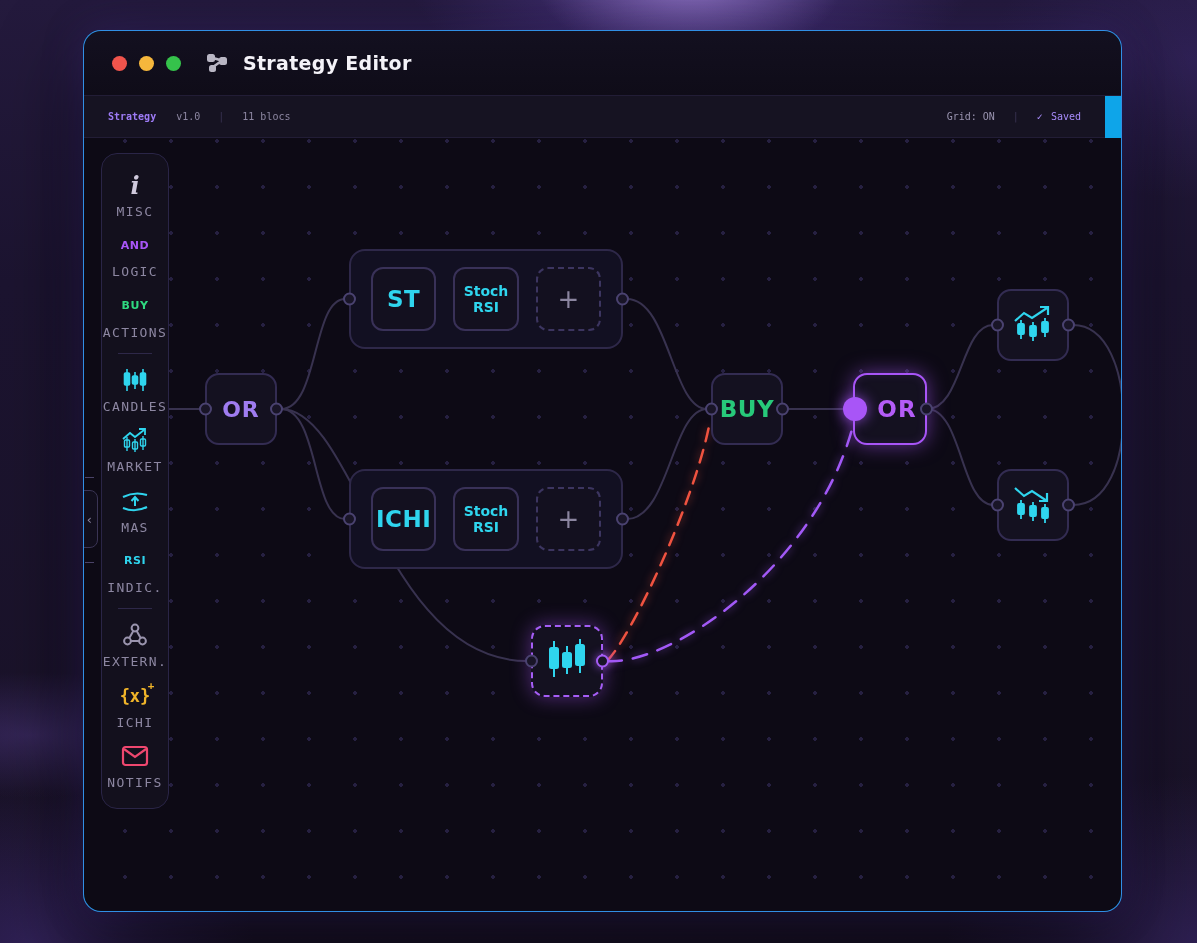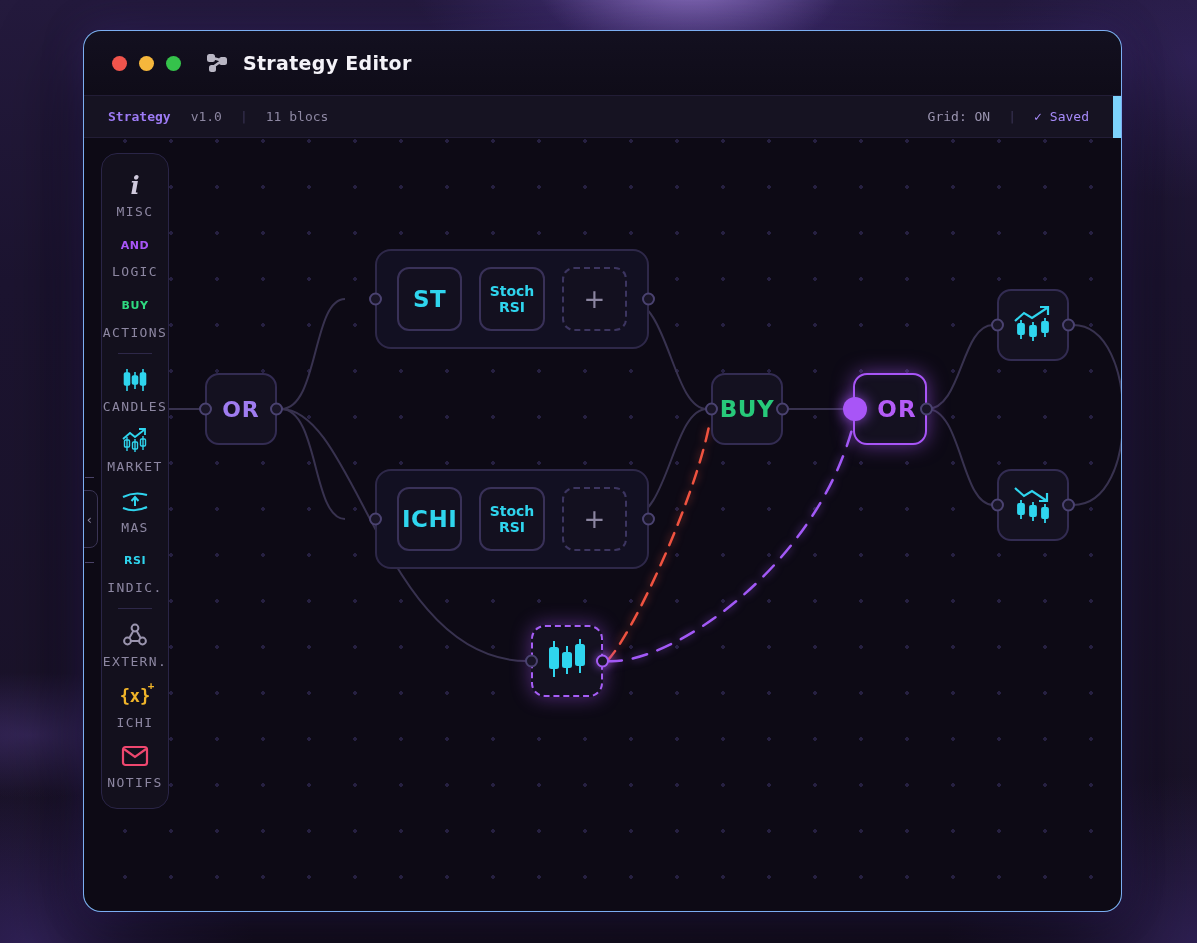--- a/index.html
+++ b/index.html
@@ -11,41 +11,41 @@
       radial-gradient(420px 260px at 690px -60px, rgba(124,86,224,.50), transparent 70%),
       radial-gradient(300px 90px at 30px 735px, rgba(140,100,240,.22), transparent 70%),
       radial-gradient(320px 220px at 30px 943px, rgba(96,64,190,.30), transparent 70%),
       radial-gradient(360px 240px at 1197px 943px, rgba(96,64,190,.28), transparent 70%),
       radial-gradient(300px 200px at 1197px 60px, rgba(96,64,190,.20), transparent 70%),
       linear-gradient(180deg,#241a3d 0%, #1c1430 30%, #191226 100%);
     position:relative;
   }
   .window{
     position:absolute; left:83px; top:30px; width:1039px; height:882px;
-    background:#7dd3fc; border:1px solid rgba(125,95,220,.32); border-radius:18px;
+    background:#0ea5e9; border:1px solid rgba(125,95,220,.32); border-radius:18px;
     box-shadow:0 0 40px rgba(90,60,190,.25), 0 30px 80px rgba(0,0,0,.65);
     overflow:hidden;
   }
   
   .titlebar{
     position:absolute; left:0; top:0; right:0; height:65px;
     background:linear-gradient(180deg,#131020,#0f0c18);
     border-bottom:1px solid #221d36;
     display:flex; align-items:center; padding:0 28px;
   }
   .lights{ display:flex; gap:12px; margin-right:24px; }
   .light{ width:15px; height:15px; border-radius:50%; }
   .light.red{ background:#f0544c; } .light.yellow{ background:#f6b73c; } .light.green{ background:#35c24b; }
   .app-logo{ margin-right:14px; display:flex; }
   .window-title{ color:#f4f2f8; font-family:"DejaVu Sans", sans-serif; font-weight:bold; font-size:19px; letter-spacing:.3px; }
   
   .strip{
-    position:absolute; left:0; top:65px; right:8px; height:42px;
+    position:absolute; left:0; top:65px; right:16px; height:42px;
     background:#161322; border-bottom:1px solid #221d36;
-    display:flex; align-items:center; padding:0 24px; font-size:13px;
+    display:flex; align-items:center; padding:0 24px; font-size:10px;
   }
   .strip .strategy{ color:#9d7bf5; font-weight:bold; }
   .strip .ver{ color:#8d87a2; margin-left:20px; }
   .strip .pipe{ color:#3a3454; margin:0 18px; }
   .strip .right{ margin-left:auto; display:flex; align-items:flex-end; }
   .strip .grid{ color:#9a94b0; }
   .strip .saved{ color:#a78bfa; display:flex; gap:8px; align-items:center; }
   
   .canvas{
     position:absolute; left:0; top:107px; right:0; bottom:0;
@@ -62,21 +62,21 @@
     position:absolute; background:#141120; border:2px solid #332c52; border-radius:14px;
     display:flex; align-items:center; justify-content:center;
     font-family:"DejaVu Sans", sans-serif; font-weight:800;text-align:center;
   }
   .port{ position:absolute; width:13px; height:13px; border-radius:50%; background:#191527; border:2px solid #4a4270; }
   .port.pl{ left:-8px; top:50%; transform:translateY(-50%); }
   .port.pr{ right:-8px; top:50%; transform:translateY(-50%); }
   .node-or1{ left:121px; top:235px; width:72px; height:72px; color:#9f7cf0; font-size:22px; letter-spacing:1px; }
   .group{
     position:absolute; width:274px; height:100px; background:#121022;
-    border:2px solid #2e2849; border-radius:16px; display:flex; align-items:center; gap:17px; padding:0 20px;margin-left:26px;
+    border:2px solid #2e2849; border-radius:16px; display:flex; align-items:center; gap:17px; padding:0 20px;
   }
   .group-top{ left:265px; top:111px; } .group-bot{ left:265px; top:331px; }
   .chip{
     width:70px; height:64px; border:2px solid #393158; border-radius:12px; background:#13101f;
     display:flex; flex-direction:column; align-items:center; justify-content:center;
     color:#2fd5ee; font-family:"DejaVu Sans", sans-serif; font-weight:800;
   }
   .chip.big{ font-size:23px; letter-spacing:.5px; }
   .chip.small{ font-size:14px; line-height:1.15; }
   .chip.add{ border-style:dashed; border-color:#3c3560; color:#8b85a0; font-weight:400; font-size:26px; }

